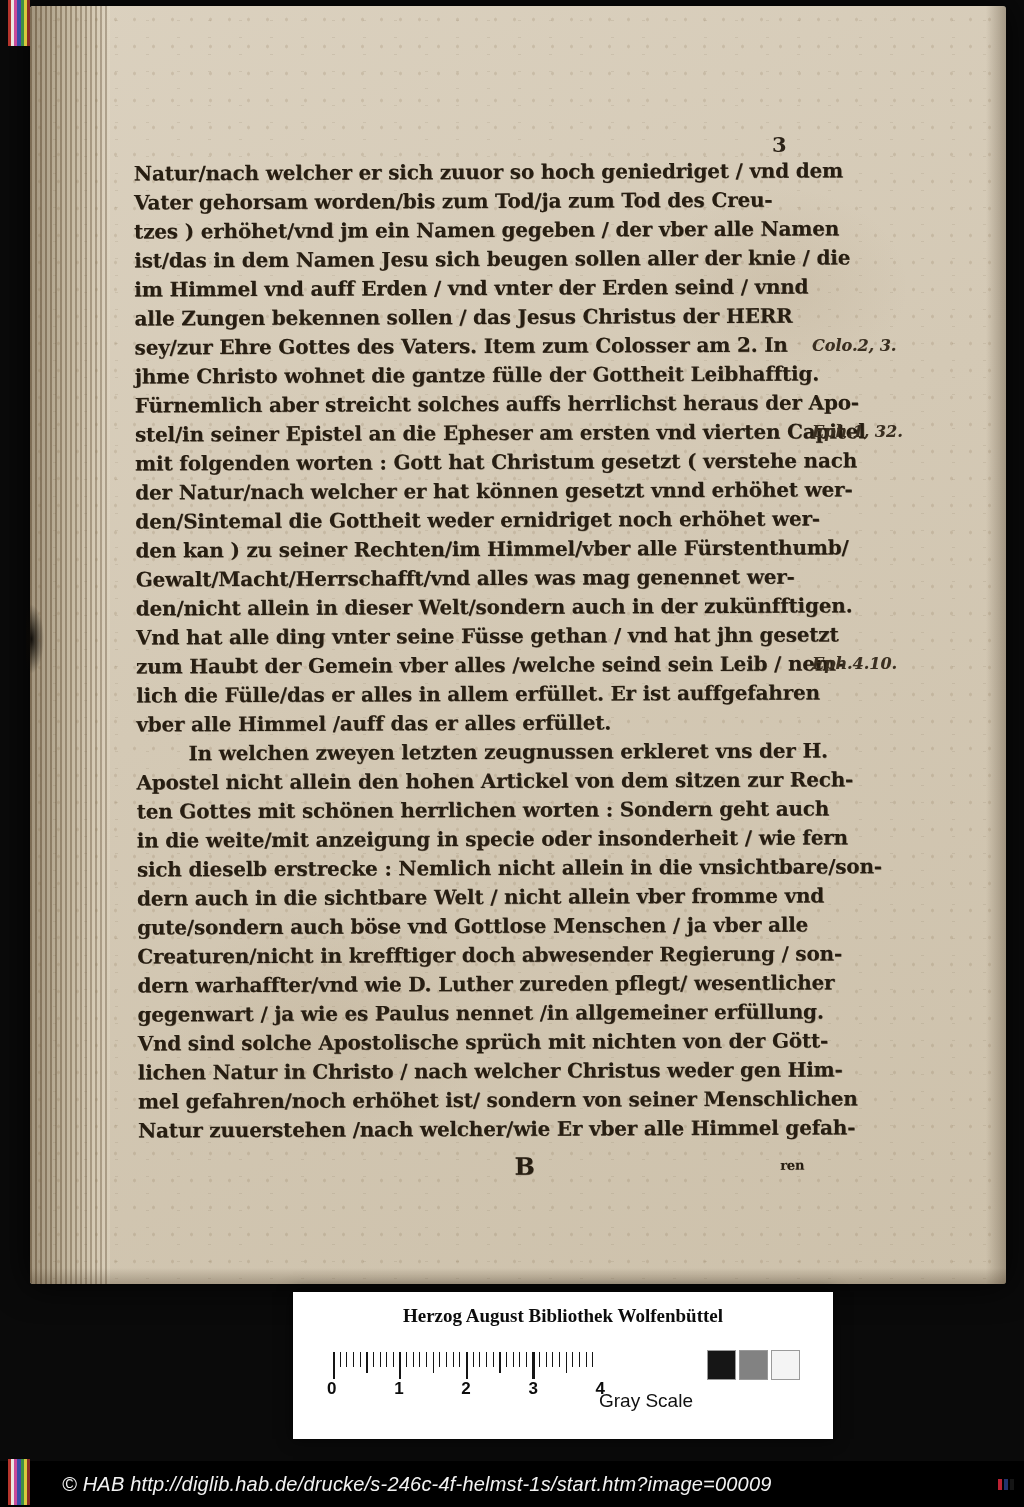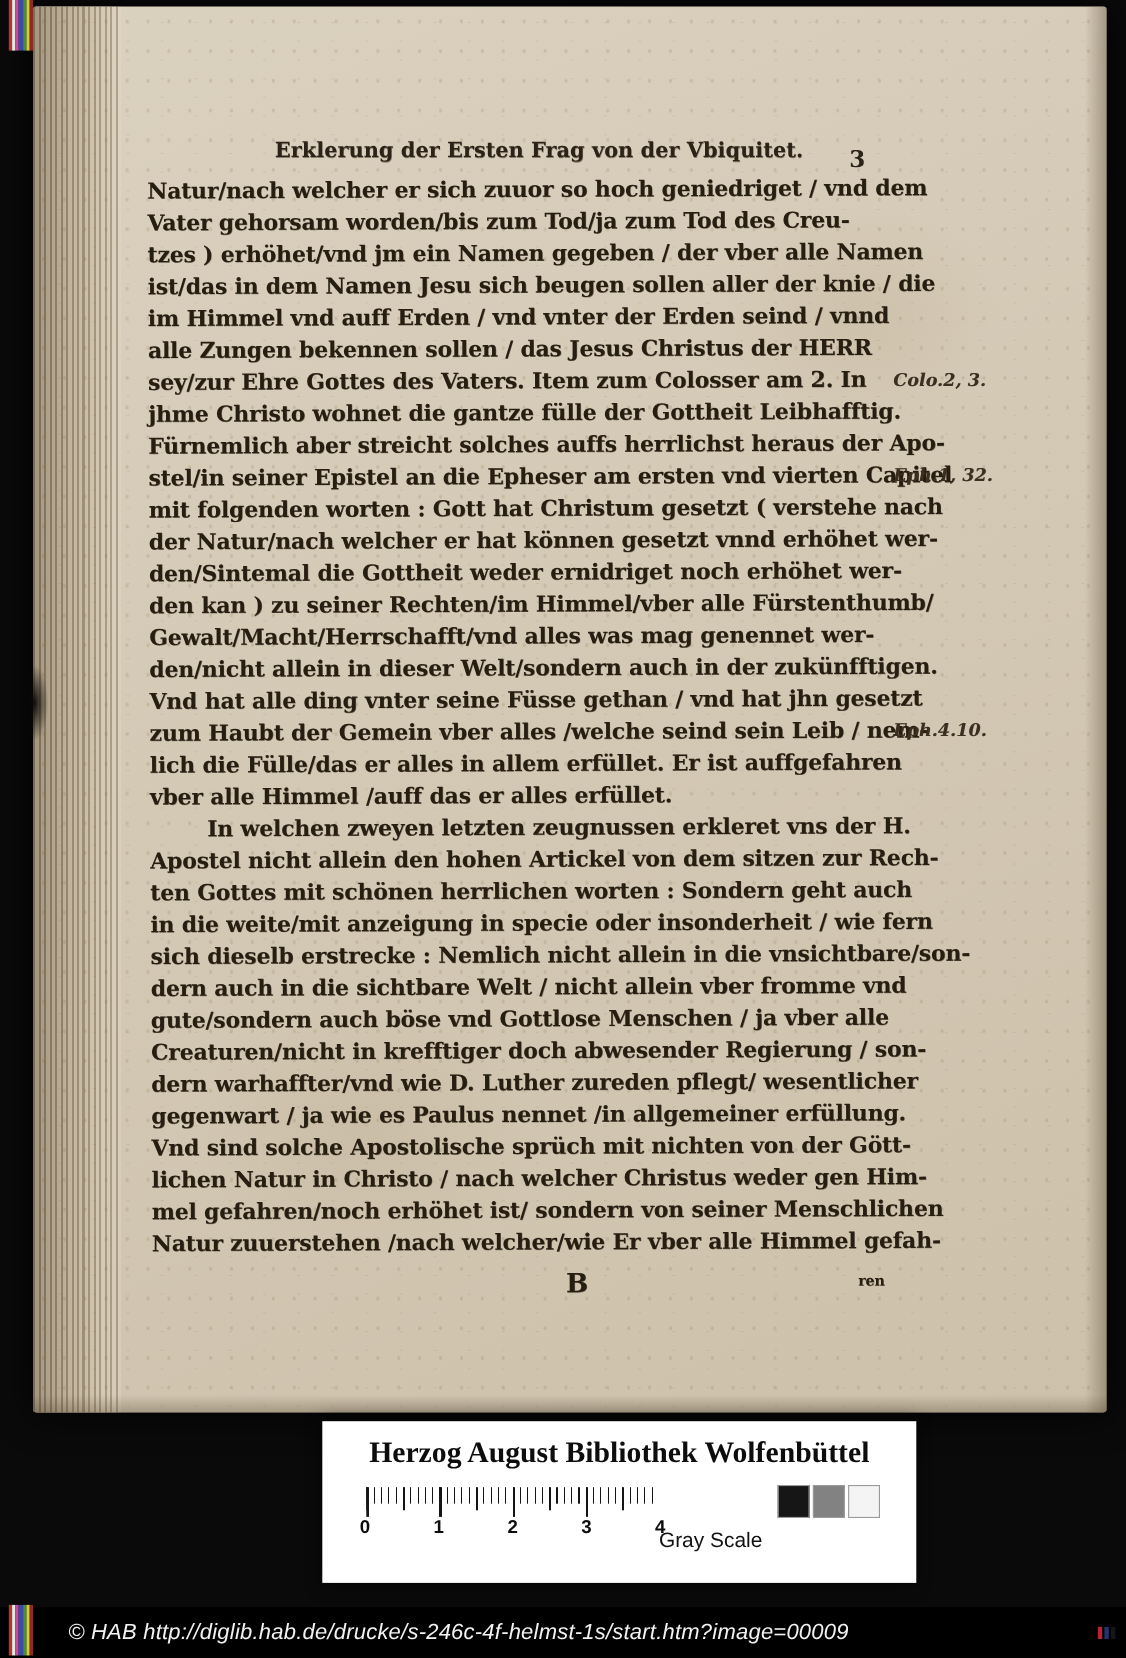--- a/index.html
+++ b/index.html
@@ -71,21 +71,21 @@
     text-shadow:0.3px 0.3px 0.4px rgba(40,25,10,0.35);
   }
   .mn0{top:330px;} .mn1{top:416px;} .mn2{top:648px;}
   
   .label-box{
     position:absolute;left:293px;top:1292px;width:540px;height:147px;background:#ffffff;
     box-shadow:0 0 14px rgba(0,0,0,0.7);
   }
   .label-title{
     margin-top:13px;text-align:center;
-    font-family:"Liberation Serif", serif;font-weight:bold;font-size:27px;color:#0d0d0d;
+    font-family:"Liberation Serif", serif;font-weight:bold;font-size:19px;color:#0d0d0d;
   }
   .ruler{position:absolute;left:40px;top:60px;width:266px;height:44px;}
   .ticks-mm{position:absolute;top:0;left:0;width:100%;height:15px;
     background:repeating-linear-gradient(90deg,#151515 0 1px, transparent 1px 6.65px);}
   .ticks-half{position:absolute;top:0;left:0;width:100%;height:21px;
     background:repeating-linear-gradient(90deg,#151515 0 1.5px, transparent 1.5px 33.25px);}
   .ticks-cm{position:absolute;top:0;left:0;width:100%;height:27px;
     background:repeating-linear-gradient(90deg,#151515 0 2px, transparent 2px 66.5px);}
   .ruler-numbers{
     position:absolute;top:27px;left:-6px;width:278px;display:flex;justify-content:space-between;
@@ -116,21 +116,20 @@
 
 <div class="page">
   <div class="fore-edge"></div>
   <div class="gutter-notch"></div>
   <div class="edge-shadow-right"></div>
   <div class="edge-shadow-bottom"></div>
   <div class="stain s1"></div>
   <div class="stain s2"></div>
   <div class="speckles"></div>
 
-  <div class="page-header">Erklerung der Ersten Frag von der Vbiquitet.</div>
   <div class="page-number">3</div>
 
   <div class="text-block">
     <div class="tl">Natur/nach welcher er sich zuuor so hoch geniedriget / vnd dem</div>
     <div class="tl">Vater gehorsam worden/bis zum Tod/ja zum Tod des Creu-</div>
     <div class="tl">tzes ) erhöhet/vnd jm ein Namen gegeben / der vber alle Namen</div>
     <div class="tl">ist/das in dem Namen Jesu sich beugen sollen aller der knie / die</div>
     <div class="tl">im Himmel vnd auff Erden / vnd vnter der Erden seind / vnnd</div>
     <div class="tl">alle Zungen bekennen sollen / das Jesus Christus der HERR</div>
     <div class="tl">sey/zur Ehre Gottes des Vaters. Item zum Colosser am 2. In</div>

